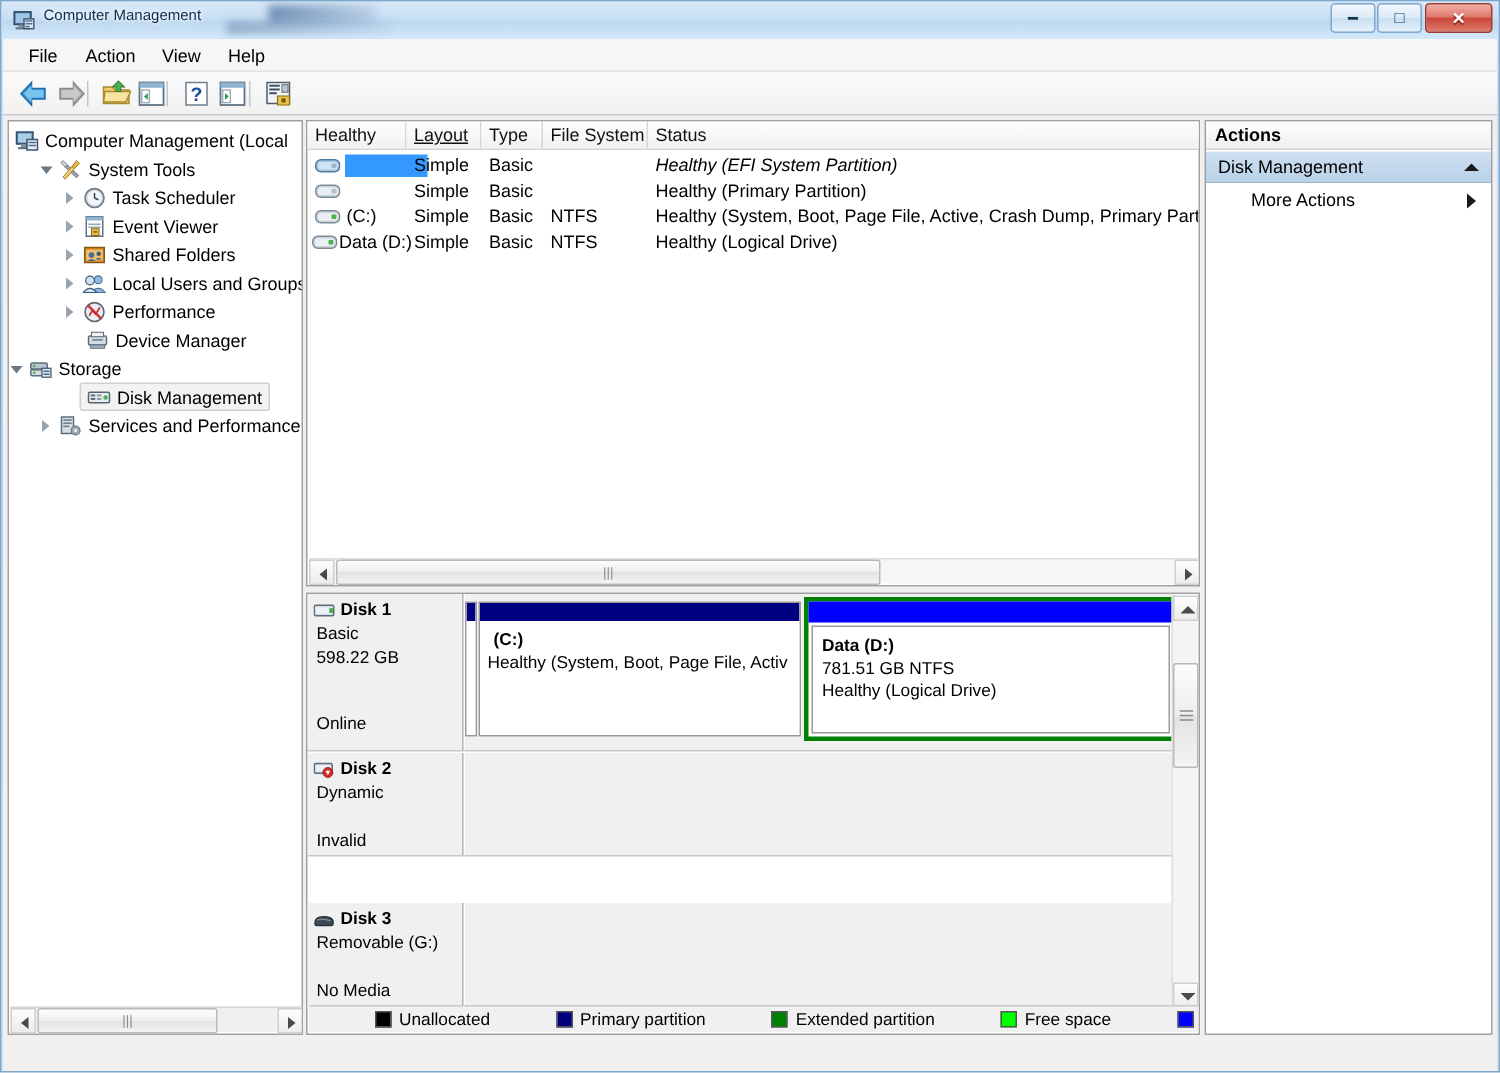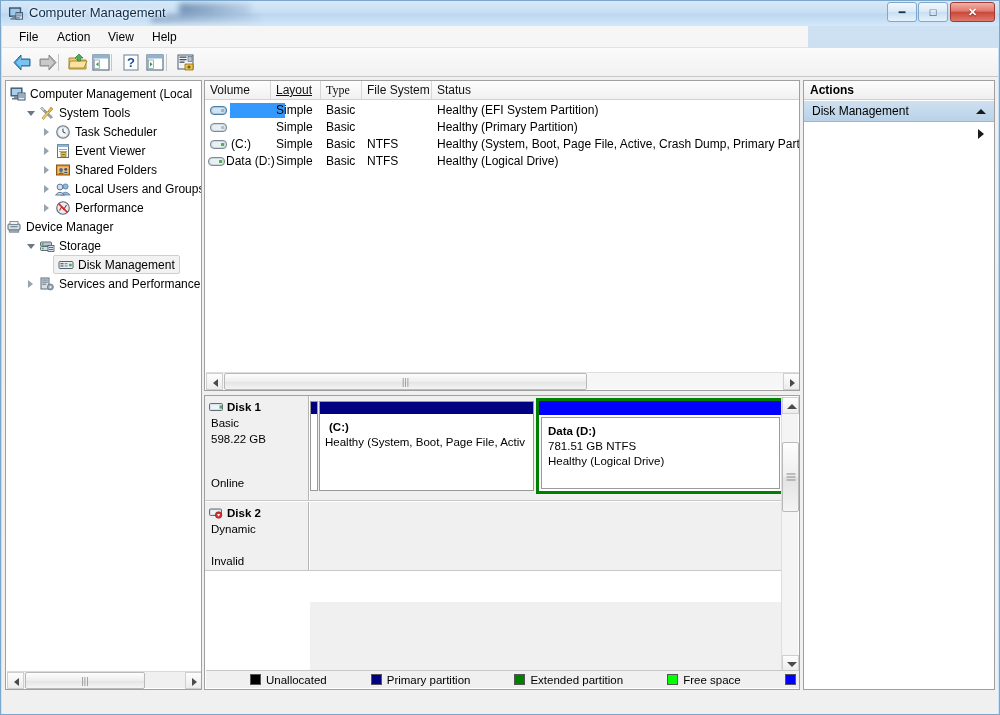--- a/index.html
+++ b/index.html
@@ -35,21 +35,21 @@
   #title-blur2 {
     position: absolute; left: 150px; top: 13px; width: 110px; height: 9px;
     background: linear-gradient(to right, rgba(60,90,130,0.35), rgba(90,120,160,0.05));
     filter: blur(2.5px);
   }
   #title-icon {
     position: absolute; left: 7px; top: 5px; width: 16px; height: 15px;
   }
   #title-text {
     position: absolute; left: 28px; top: 4px;
-    font-size: 13px; color: #0d2b4a;
+    font-size: 10px; color: #0d2b4a;
     text-shadow: 0 0 3px #ffffff, 0 0 5px #ffffff;
     white-space: nowrap;
   }
   .winbtn {
     position: absolute; top: 1px; height: 20px;
     border: 1px solid #7fa8cc;
     border-radius: 3px;
   }
   #btn-min { left: 886px; width: 30px;
     background: linear-gradient(to bottom,#f2f8fd 0%, #dbe9f6 48%, #c9dff1 52%, #e7f2fc 100%); }
@@ -60,21 +60,21 @@
     border-color: #9e3b30; }
   .winbtn-glyph {
     position: absolute; left: 0; right: 0; top: 0; bottom: 0;
     display: flex; align-items: center; justify-content: center;
     font-size: 11px; color: #123652;
   }
   #btn-close .winbtn-glyph { color: #ffffff; font-weight: bold; text-shadow: 0 1px 1px #7a2318; }
 
   
   #menubar {
-    position: absolute; left: 1px; top: 25px; width: 806px; height: 22px;
+    position: absolute; left: 1px; top: 25px; width: 996px; height: 22px;
     background: #f6f6f6;
     border-bottom: 1px solid #e3e3e3;
   }
   .menu-item {
     position: absolute; top: 3px; height: 16px;
     padding: 0 7px; line-height: 16px;
     font-size: 12px; color: #000;
   }
 
   
@@ -504,33 +504,33 @@
         <span class="tree-ico">
           <svg viewBox="0 0 16 16" width="16" height="16">
             <circle cx="8" cy="8" r="6.3" fill="#e9edf1" stroke="#5a6874" stroke-width="1.1"></circle>
             <path d="M3.6 3.6 L12.4 12.4" stroke="#d32f2f" stroke-width="1.6"></path>
             <path d="M4.5 10.5 L6.6 7 L8.8 9.4 L11.5 5" stroke="#c62828" stroke-width="1.1" fill="none"></path>
           </svg>
         </span>
         <span class="tree-label">Performance</span>
       </div>
 
-      <div class="tree-row" style="top:136px; ">
+      <div class="tree-row" style="top:136px; padding-left:51px;">
         <span class="tree-ico">
           <svg viewBox="0 0 16 16" width="16" height="16">
             <rect x="2" y="5" width="12" height="6" rx="1" fill="#d5dde4" stroke="#5d6d7b"></rect>
             <rect x="4" y="2.5" width="8" height="3" fill="#eef2f5" stroke="#5d6d7b" stroke-width="0.7"></rect>
             <rect x="3.2" y="11" width="9.6" height="2.2" fill="#9fb0bd" stroke="#5d6d7b" stroke-width="0.6"></rect>
             <rect x="4.5" y="7" width="7" height="1.2" fill="#7b8b98"></rect>
           </svg>
         </span>
         <span class="tree-label">Device Manager</span>
       </div>
 
-      <div class="tree-row" style="top:155px; padding-left:20px;">
+      <div class="tree-row" style="top:155px; ">
         <span class="tw tw-expanded">
             <span class="tw-arrow"></span>
           </span>
         <span class="tree-ico">
           <svg viewBox="0 0 16 16" width="16" height="16">
             <rect x="1.5" y="4" width="11" height="4" rx="1" fill="#b9c6d2" stroke="#5d6d7b"></rect>
             <rect x="1.5" y="8.5" width="11" height="4" rx="1" fill="#d4dde5" stroke="#5d6d7b"></rect>
             <circle cx="3.8" cy="6" r="0.9" fill="#4caf50"></circle>
             <circle cx="3.8" cy="10.5" r="0.9" fill="#4caf50"></circle>
             <rect x="9" y="7.5" width="6" height="6" fill="#dfe7ee" stroke="#3c566e" stroke-width="0.8"></rect>
@@ -583,39 +583,39 @@
           <span class="sb-tri" style="left:6px; top:5px; border-top:4px solid transparent; border-bottom:4px solid transparent; border-left:5px solid #4a4a4a;"></span>
         </div>
       </div>
     </div>
 
     <div id="mid-pane">
 
       <div id="vol-list">
 
         <div id="vol-header">
-          <div class="vh-cell" style="left:0px;   width:66px;">Volume</div>
+          <div class="vh-cell" style="left:0px;   width:66px;">Healthy</div>
           <div class="vh-cell" style="left:66px;  width:50px;text-decoration:underline;">Layout</div>
-          <div class="vh-cell" style="left:116px; width:41px;font-family:Liberation Serif, serif;">Type</div>
+          <div class="vh-cell" style="left:116px; width:41px;">Type</div>
           <div class="vh-cell" style="left:157px; width:70px;">File System</div>
           <div class="vh-cell" style="left:227px; width:369px;">Status</div>
         </div>
 
         <div class="vol-row" style="top:21px;">
           <div class="vol-name-hl" style="left:25px; width:55px;"></div>
           <svg class="drive-ico" style="left:5px;" viewBox="0 0 17 13">
             <rect x="0.5" y="2.5" width="16" height="8" rx="3.5" fill="#a8c8e0" stroke="#4f7b9e"></rect>
             <rect x="2" y="4" width="13" height="5" rx="2.4" fill="#cfe4f3"></rect>
             <rect x="11" y="5" width="3.2" height="3" rx="0.6" fill="#9ab6cc"></rect>
           </svg>
           <div class="vr-cell" style="left:26px; width:40px;"></div>
           <div class="vr-cell" style="left:71px; width:48px;">Simple</div>
           <div class="vr-cell" style="left:121px;width:40px;">Basic</div>
           <div class="vr-cell" style="left:162px;width:60px;"></div>
-          <div class="vr-cell" style="left:232px;width:360px;">Healthy (EFI System Partition)</div>
+          <div class="vr-cell" style="left:232px;width:360px;font-style:italic;">Healthy (EFI System Partition)</div>
         </div>
 
         <div class="vol-row" style="top:38px;">
           <svg class="drive-ico" style="left:5px;" viewBox="0 0 17 13">
             <rect x="0.5" y="2.5" width="16" height="8" rx="3.5" fill="#cdd6dd" stroke="#7d8b97"></rect>
             <rect x="2" y="4" width="13" height="5" rx="2.4" fill="#eaeff3"></rect>
             <rect x="11" y="5" width="3.2" height="3" rx="0.6" fill="#b4c0c9"></rect>
           </svg>
           <div class="vr-cell" style="left:26px; width:40px;"></div>
           <div class="vr-cell" style="left:71px; width:48px;">Simple</div>
@@ -714,20 +714,30 @@
               </svg>
               <div class="disk-title">Disk 2</div>
               <div class="disk-line" style="top:21px;">Dynamic</div>
               <div class="disk-line" style="top:37px;"></div>
               <div class="disk-line" style="top:53px;">Invalid</div>
             </div>
             <div class="disk-body"></div>
           </div>
 
           <div class="disk-row" style="top:206px; height:69px; border-bottom:none;">
+            <div class="disk-info">
+              <svg class="disk-ico" viewBox="0 0 16 12">
+                <path d="M1 7.5 Q1 3.2 6.5 3.2 Q12.5 3.2 13 6 L13 8 Q13 9 11.8 9 L2.2 9 Q1 9 1 8 Z" fill="#3d4a56" stroke="#26313b"></path>
+                <path d="M2.2 5.4 Q6 3.9 11.4 5.9" stroke="#7e8d99" stroke-width="0.8" fill="none"></path>
+              </svg>
+              <div class="disk-title">Disk 3</div>
+              <div class="disk-line" style="top:21px;">Removable (G:)</div>
+              <div class="disk-line" style="top:37px;"></div>
+              <div class="disk-line" style="top:53px;">No Media</div>
+            </div>
             <div class="disk-body"></div>
           </div>
         </div>
 
         <div id="disk-vscroll">
           <div class="sb-arrow-btn" style="left:0; top:0; width:17px; height:17px;">
             <span class="sb-tri" style="left:4px; top:6px; border-left:5px solid transparent; border-right:5px solid transparent; border-bottom:5px solid #4a4a4a;"></span>
           </div>
           <div class="sb-thumb" style="left:0; top:45px; width:17px; height:70px;">
             <span class="sb-grip-v">
@@ -765,19 +775,22 @@
         </div>
       </div>
     </div>
 
     <div id="actions-pane">
       <div id="actions-title">Actions</div>
       <div id="actions-group">
         <span>Disk Management</span>
         <span id="actions-collapse"></span>
       </div>
+      <div id="more-actions">
+        <span>More Actions</span>
+      </div>
       <span id="more-arrow"></span>
     </div>
 
   </div>
 
   <div id="bottom-strip"></div>
 </div>
 
 </body></html>

